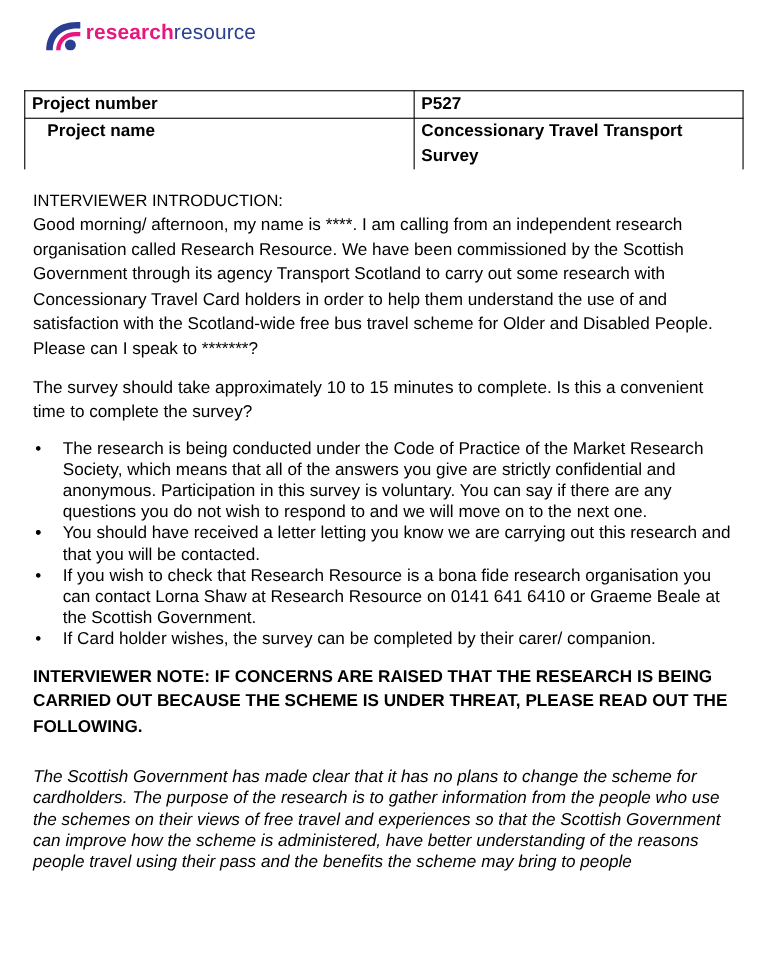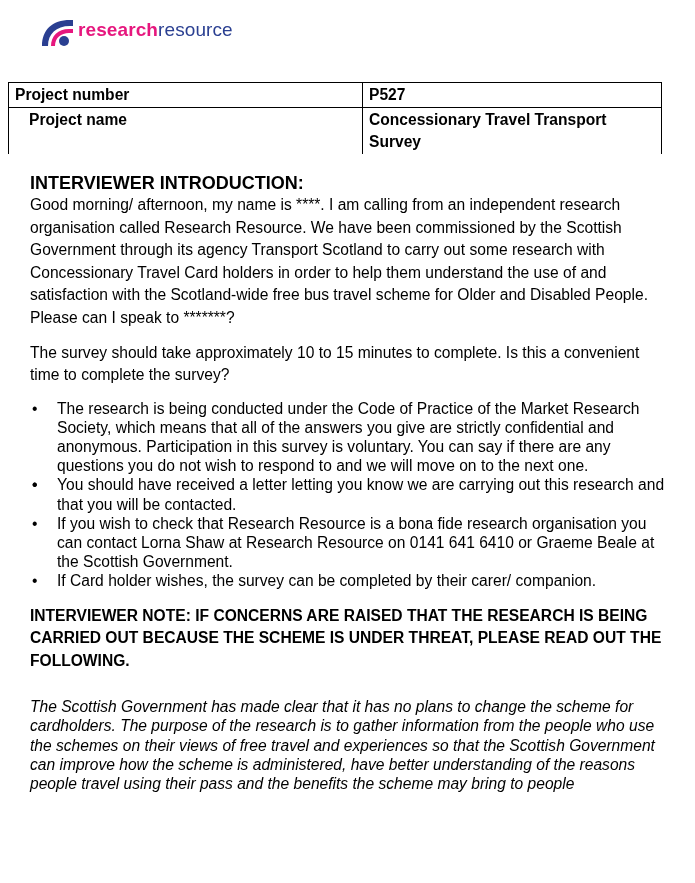--- a/index.html
+++ b/index.html
@@ -8,30 +8,30 @@
       font-family: "Liberation Sans", sans-serif; color: #000;
       font-size: 15.6px;
     }
     .logo { position: absolute; left: 40px; top: 18px; height: 30px; display: flex; align-items: flex-start; }
     .logo svg { width: 36px; height: 28px; margin-right: 2px; }
     .logo-text { font-size: 19px; letter-spacing: 0.1px; line-height: 1; position: relative; top: 2px; }
     .logo-a { color: #e6177e; font-weight: bold; }
     .logo-b { color: #2a3f91; }
 
     table.proj {
-      position: absolute; left: 8px; top: 82px; width: 654px;
+      position: absolute; left: 22px; top: 82px; width: 654px;
       border-collapse: collapse; font-weight: bold; font-size: 15.6px;
     }
     table.proj td { border: 1.5px solid #000; padding: 1px 6px 1px 6px; vertical-align: top; line-height: 22px; }
     table.proj td.c1 { width: 327px; }
     table.proj tr.r2 td { border-bottom: none; }
     table.proj tr.r2 td.c1 { padding-left: 20px; }
 
     .content { position: absolute; left: 30px; top: 172px; width: 640px; line-height: 22.5px; }
-    h3 { font-size: 18px; font-weight: bold; margin: 0; line-height: 22px; }
+    h3 { font-size: 15px; font-weight: normal; margin: 0; line-height: 22px; }
     p { margin: 0; }
     .intro-p { line-height: 22.6px; }
     .gap1 { height: 12px; }
     .survey-p { line-height: 22.5px; }
     .gap2 { height: 12px; }
     ul { list-style: none; margin: 0; padding: 0; }
     ul li { position: relative; padding-left: 27px; line-height: 19.2px; }
     ul li .bullet { position: absolute; left: 2px; top: 0; }
     .gap3 { height: 14px; }
     .note { font-weight: bold; line-height: 22.5px; }

